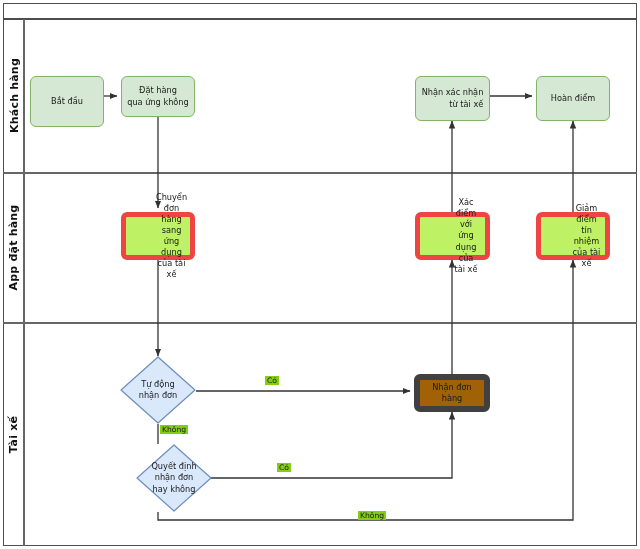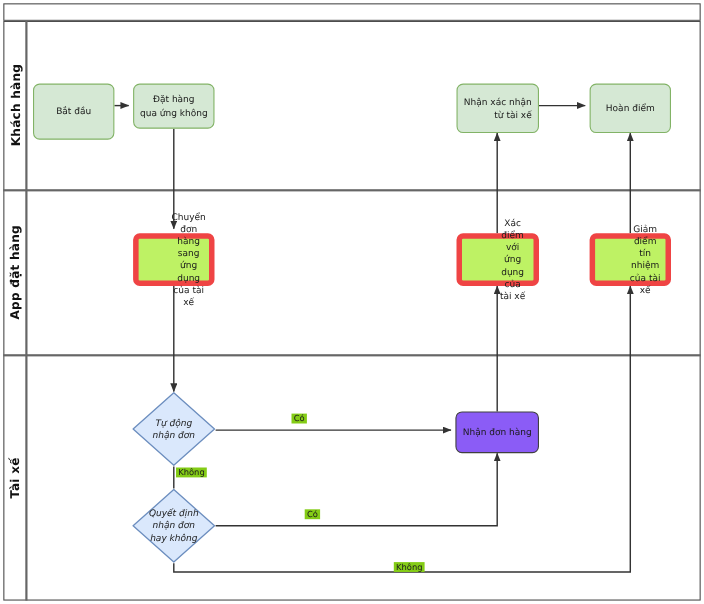--- a/index.html
+++ b/index.html
@@ -88,22 +88,22 @@
   .node.green {
     background: #d5e8d4;
     border: 1px solid #82b366;
   }
   .node.pink {
     background: #bef264;
     border: 5px solid #ef4444;
     padding-left: 30px;
   }
   .node.blue {
-    background: #8b5cf6;
-    border: 1px solid #404040;
+    background: #a16207;
+    border: 6px solid #404040;
     text-align: center;
   }
   
   .diamond {
     position: absolute;
   }
   .diamond svg {
     position: absolute;
     left: 0;
     top: 0;
@@ -117,21 +117,20 @@
     height: 100%;
     display: flex;
     align-items: center;
     justify-content: center;
     text-align: center;
     font-size: 8.2px;
     line-height: 1.35;
     color: #1a1a1a;
     white-space: pre-line;
     pointer-events: none;
-    font-style: italic;
   }
   
   #edges {
     position: absolute;
     left: 0;
     top: 0;
     width: 640px;
     height: 549px;
     pointer-events: none;
   }
@@ -227,21 +226,21 @@
 nhiệm của tài xế</div>
 
   <div class="diamond" style="left:120px; top:356px; width:76px; height:68px;">
     <svg width="76" height="68" viewBox="0 0 76 68">
       <path d="M38,1 L75,34 L38,67 L1,34 Z" fill="#dae8fc" stroke="#6c8ebf" stroke-width="1.2" stroke-linejoin="round"></path>
     </svg>
     <div class="dlabel">Tự động
 nhận đơn</div>
   </div>
 
-  <div class="diamond" style="left:120px; top:444px; width:76px; height:68px;">
+  <div class="diamond" style="left:136px; top:444px; width:76px; height:68px;">
     <svg width="76" height="68" viewBox="0 0 76 68">
       <path d="M38,1 L75,34 L38,67 L1,34 Z" fill="#dae8fc" stroke="#6c8ebf" stroke-width="1.2" stroke-linejoin="round"></path>
     </svg>
     <div class="dlabel">Quyết định
 nhận đơn
 hay không</div>
   </div>
 
   <div class="node blue" style="left:414px; top:374px; width:76px; height:38px;">Nhận đơn hàng</div>
 

